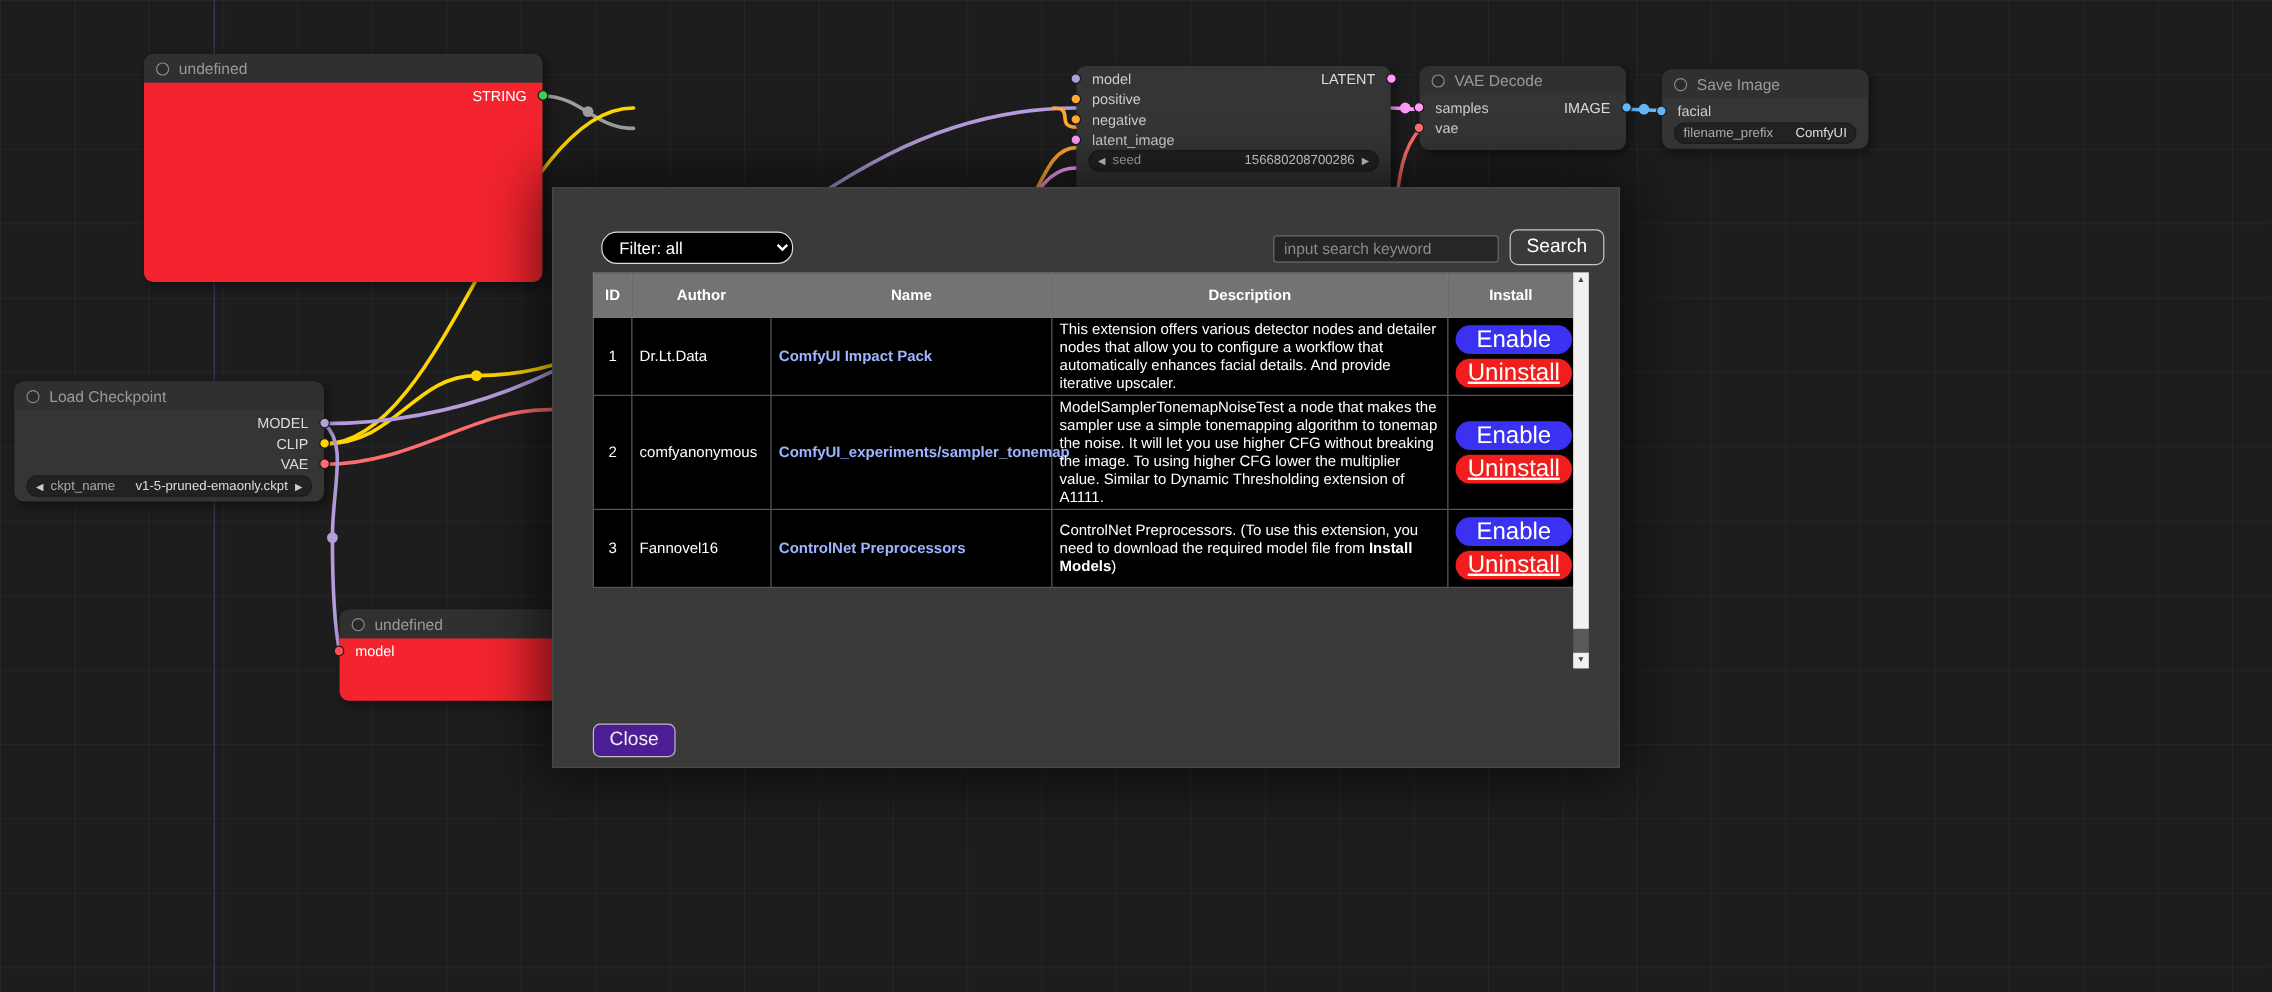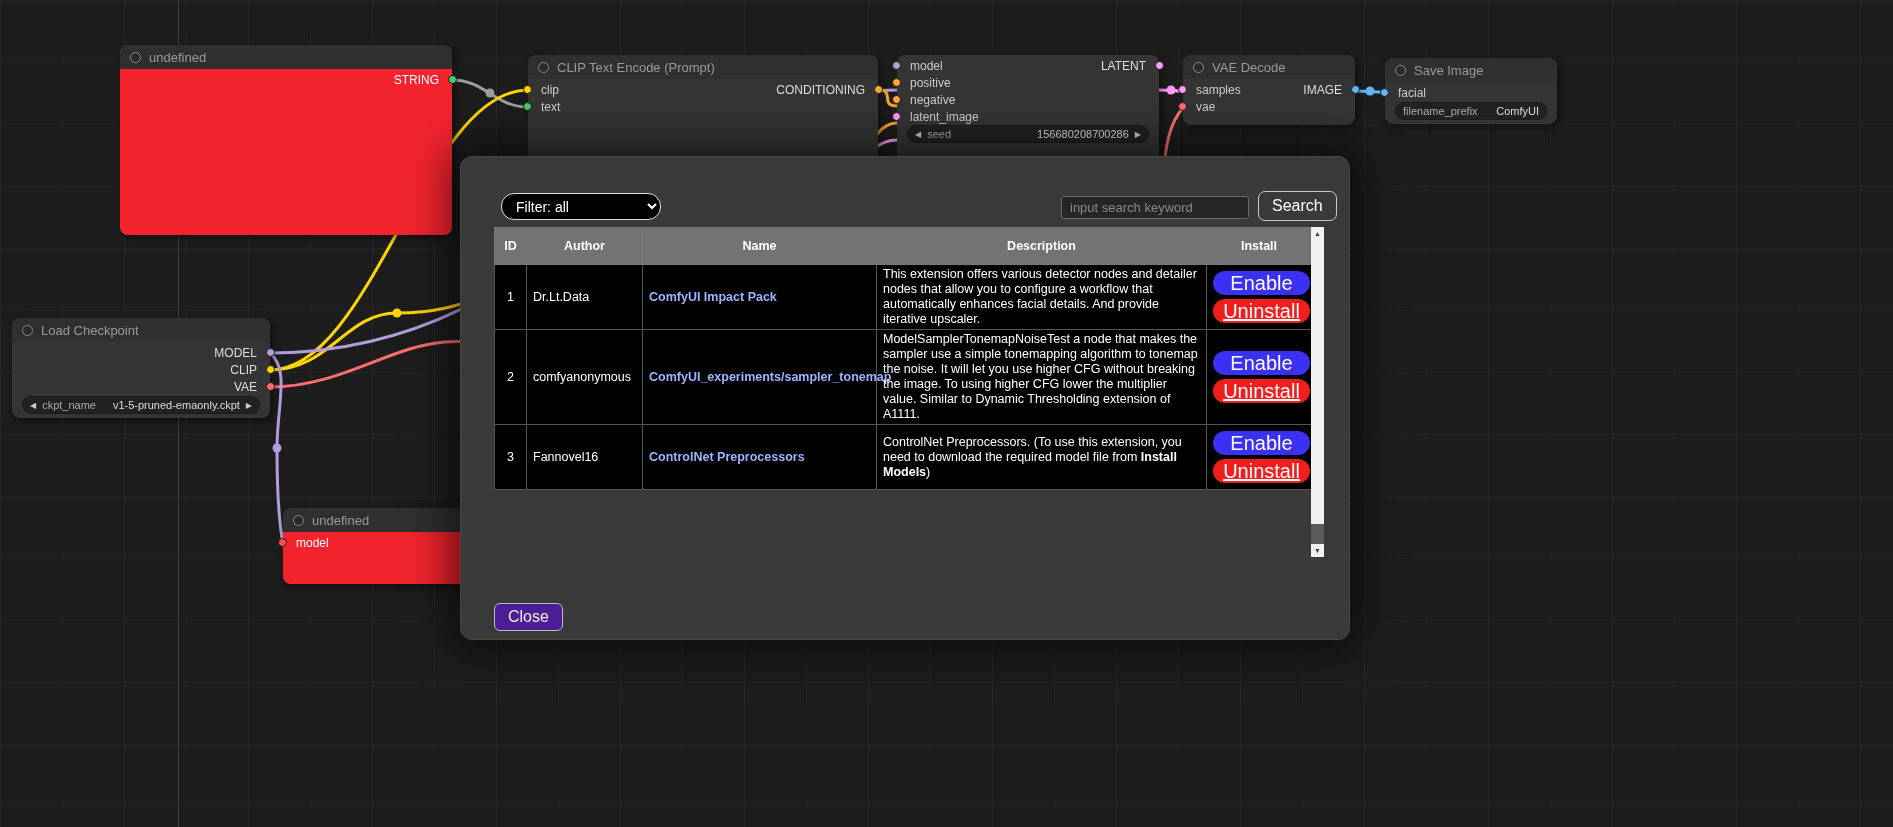--- a/index.html
+++ b/index.html
@@ -43,21 +43,21 @@
   .dot-latent{background:#FF9CF9}.dot-image{background:#64B5F6}
   .dot-string{background:#3fcf5e}.dot-err{background:#ff5050}
   .widget{position:absolute;left:10px;right:10px;height:16px;background:#222;
         border:1px solid #1b1b1b;border-radius:9px;display:flex;align-items:center;
         gap:6px;padding:0 7px;font-size:11px;color:#aaa;white-space:nowrap;}
   .widget .wvalue{margin-left:auto;color:#ddd;}
   .widget .warrow{color:#ccc;font-size:8px;flex:0 0 auto;}
 
   
   #dialog{position:absolute;left:460px;top:156px;width:890px;height:484px;
-        background:#3a3a3a;border:1px solid #474747;border-radius:12px;
+        background:#3a3a3a;border:1px solid #474747;border-radius:0;
         box-shadow:0 0 45px 10px rgba(0,0,0,.6);z-index:10;color:#fff;box-sizing:border-box;}
   #filter{position:absolute;left:40px;top:36px;width:160px;height:27px;
         background:#000;color:#fff;border:1px solid #ddd;border-radius:13px;
         padding:0 10px;font-size:14px;font-family:inherit;}
   #searchbox{position:absolute;left:600px;top:39px;width:188px;height:23px;
         background:#262626;border:1px solid #6a6a6a;color:#ddd;font-size:13px;
         padding:0 8px;box-sizing:border-box;border-radius:3px;font-family:inherit;}
   #searchbox::placeholder{color:#8a8a8a;}
   #searchbtn{position:absolute;left:797px;top:34px;height:30px;padding:0 13px;
         background:#3a3a3a;border:1px solid #c9c9c9;border-radius:7px;color:#fff;
@@ -116,44 +116,20 @@
     <div class="node-body">
       <div class="out-col">
         <div class="srow out" style="color:#fff">
           <span>STRING</span>
           <span class="dot dot-string"></span>
         </div>
       </div>
     </div>
   </div>
 
-  <div class="node" style="left:528px;top:55px;width:350px;height:112px">
-    <div class="node-header">
-      <span class="collapse-dot"></span>
-      <span>CLIP Text Encode (Prompt)</span>
-    </div>
-    <div class="node-body">
-      <div class="in-col">
-        <div class="srow in">
-            <span class="dot dot-clip"></span>
-            <span>clip</span>
-          </div>
-        <div class="srow in">
-            <span class="dot dot-string"></span>
-            <span>text</span>
-          </div>
-      </div>
-      <div class="out-col">
-        <div class="srow out">
-          <span>CONDITIONING</span>
-          <span class="dot dot-cond"></span>
-        </div>
-      </div>
-    </div>
-  </div>
 
   <div class="node" style="left:897px;top:55px;width:262px;height:112px">
     <div class="node-body">
       <div class="in-col">
         <div class="srow in">
             <span class="dot dot-model"></span>
             <span>model</span>
           </div>
         <div class="srow in">
             <span class="dot dot-cond"></span>

